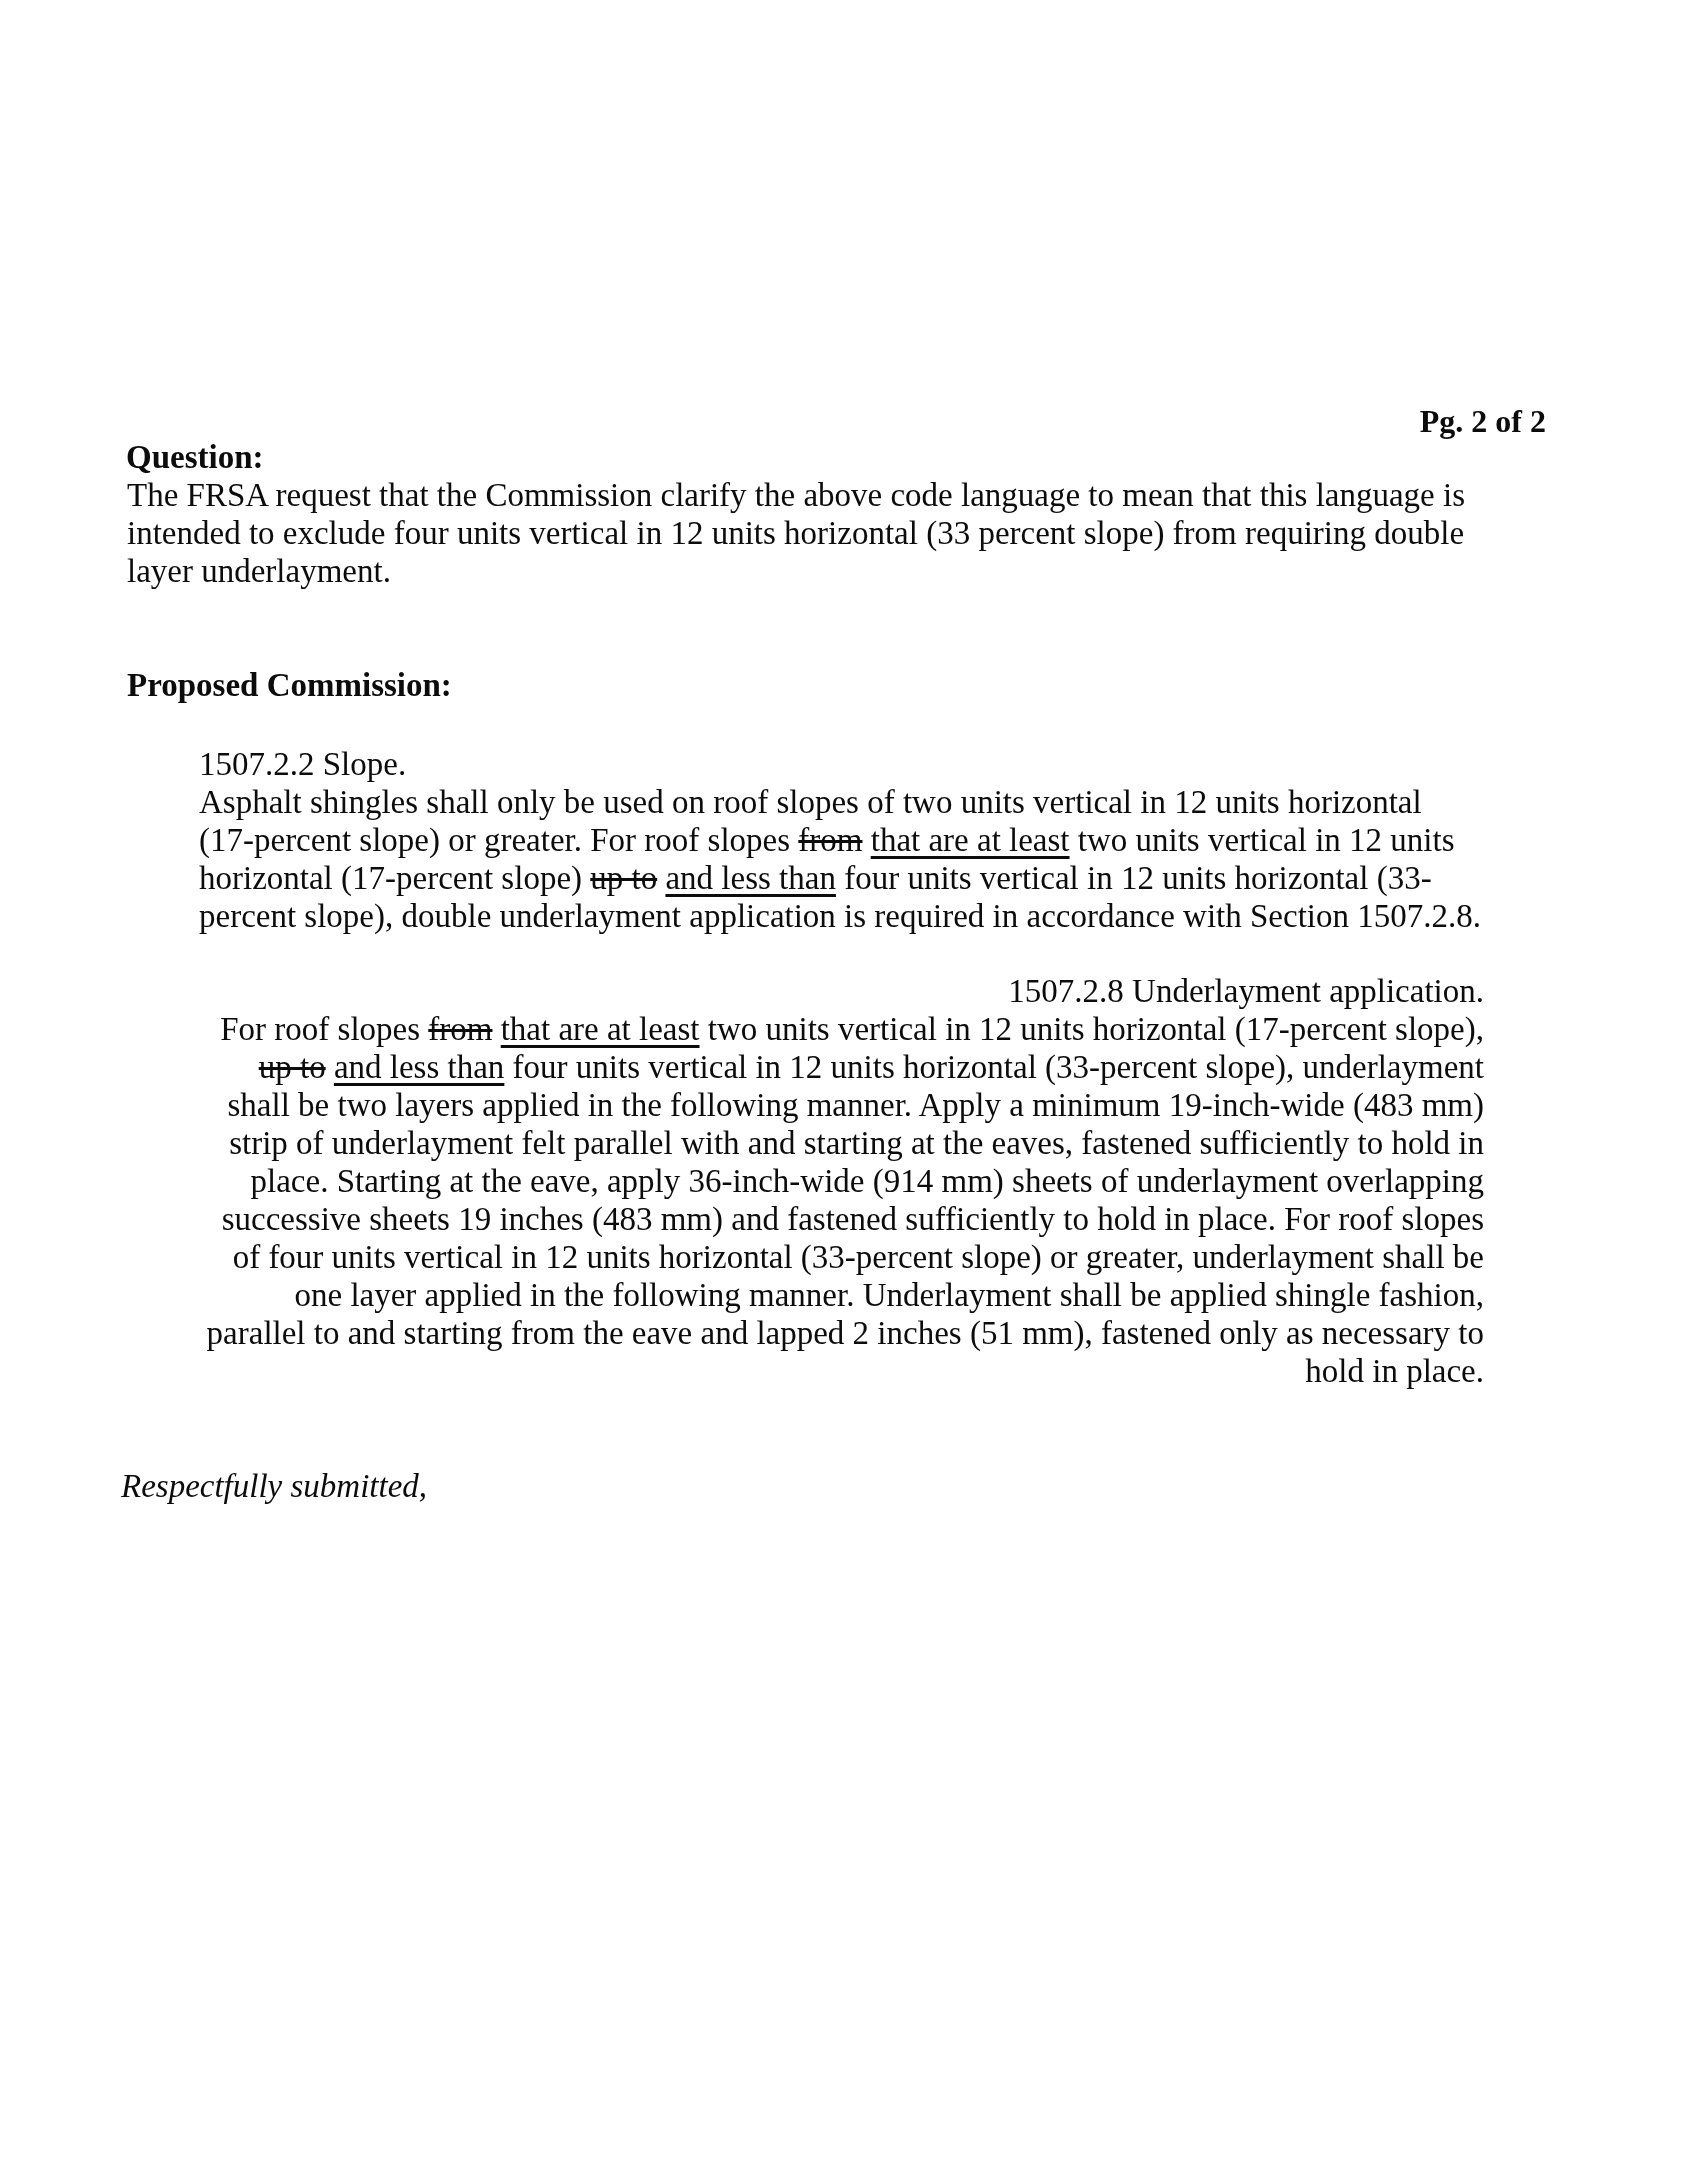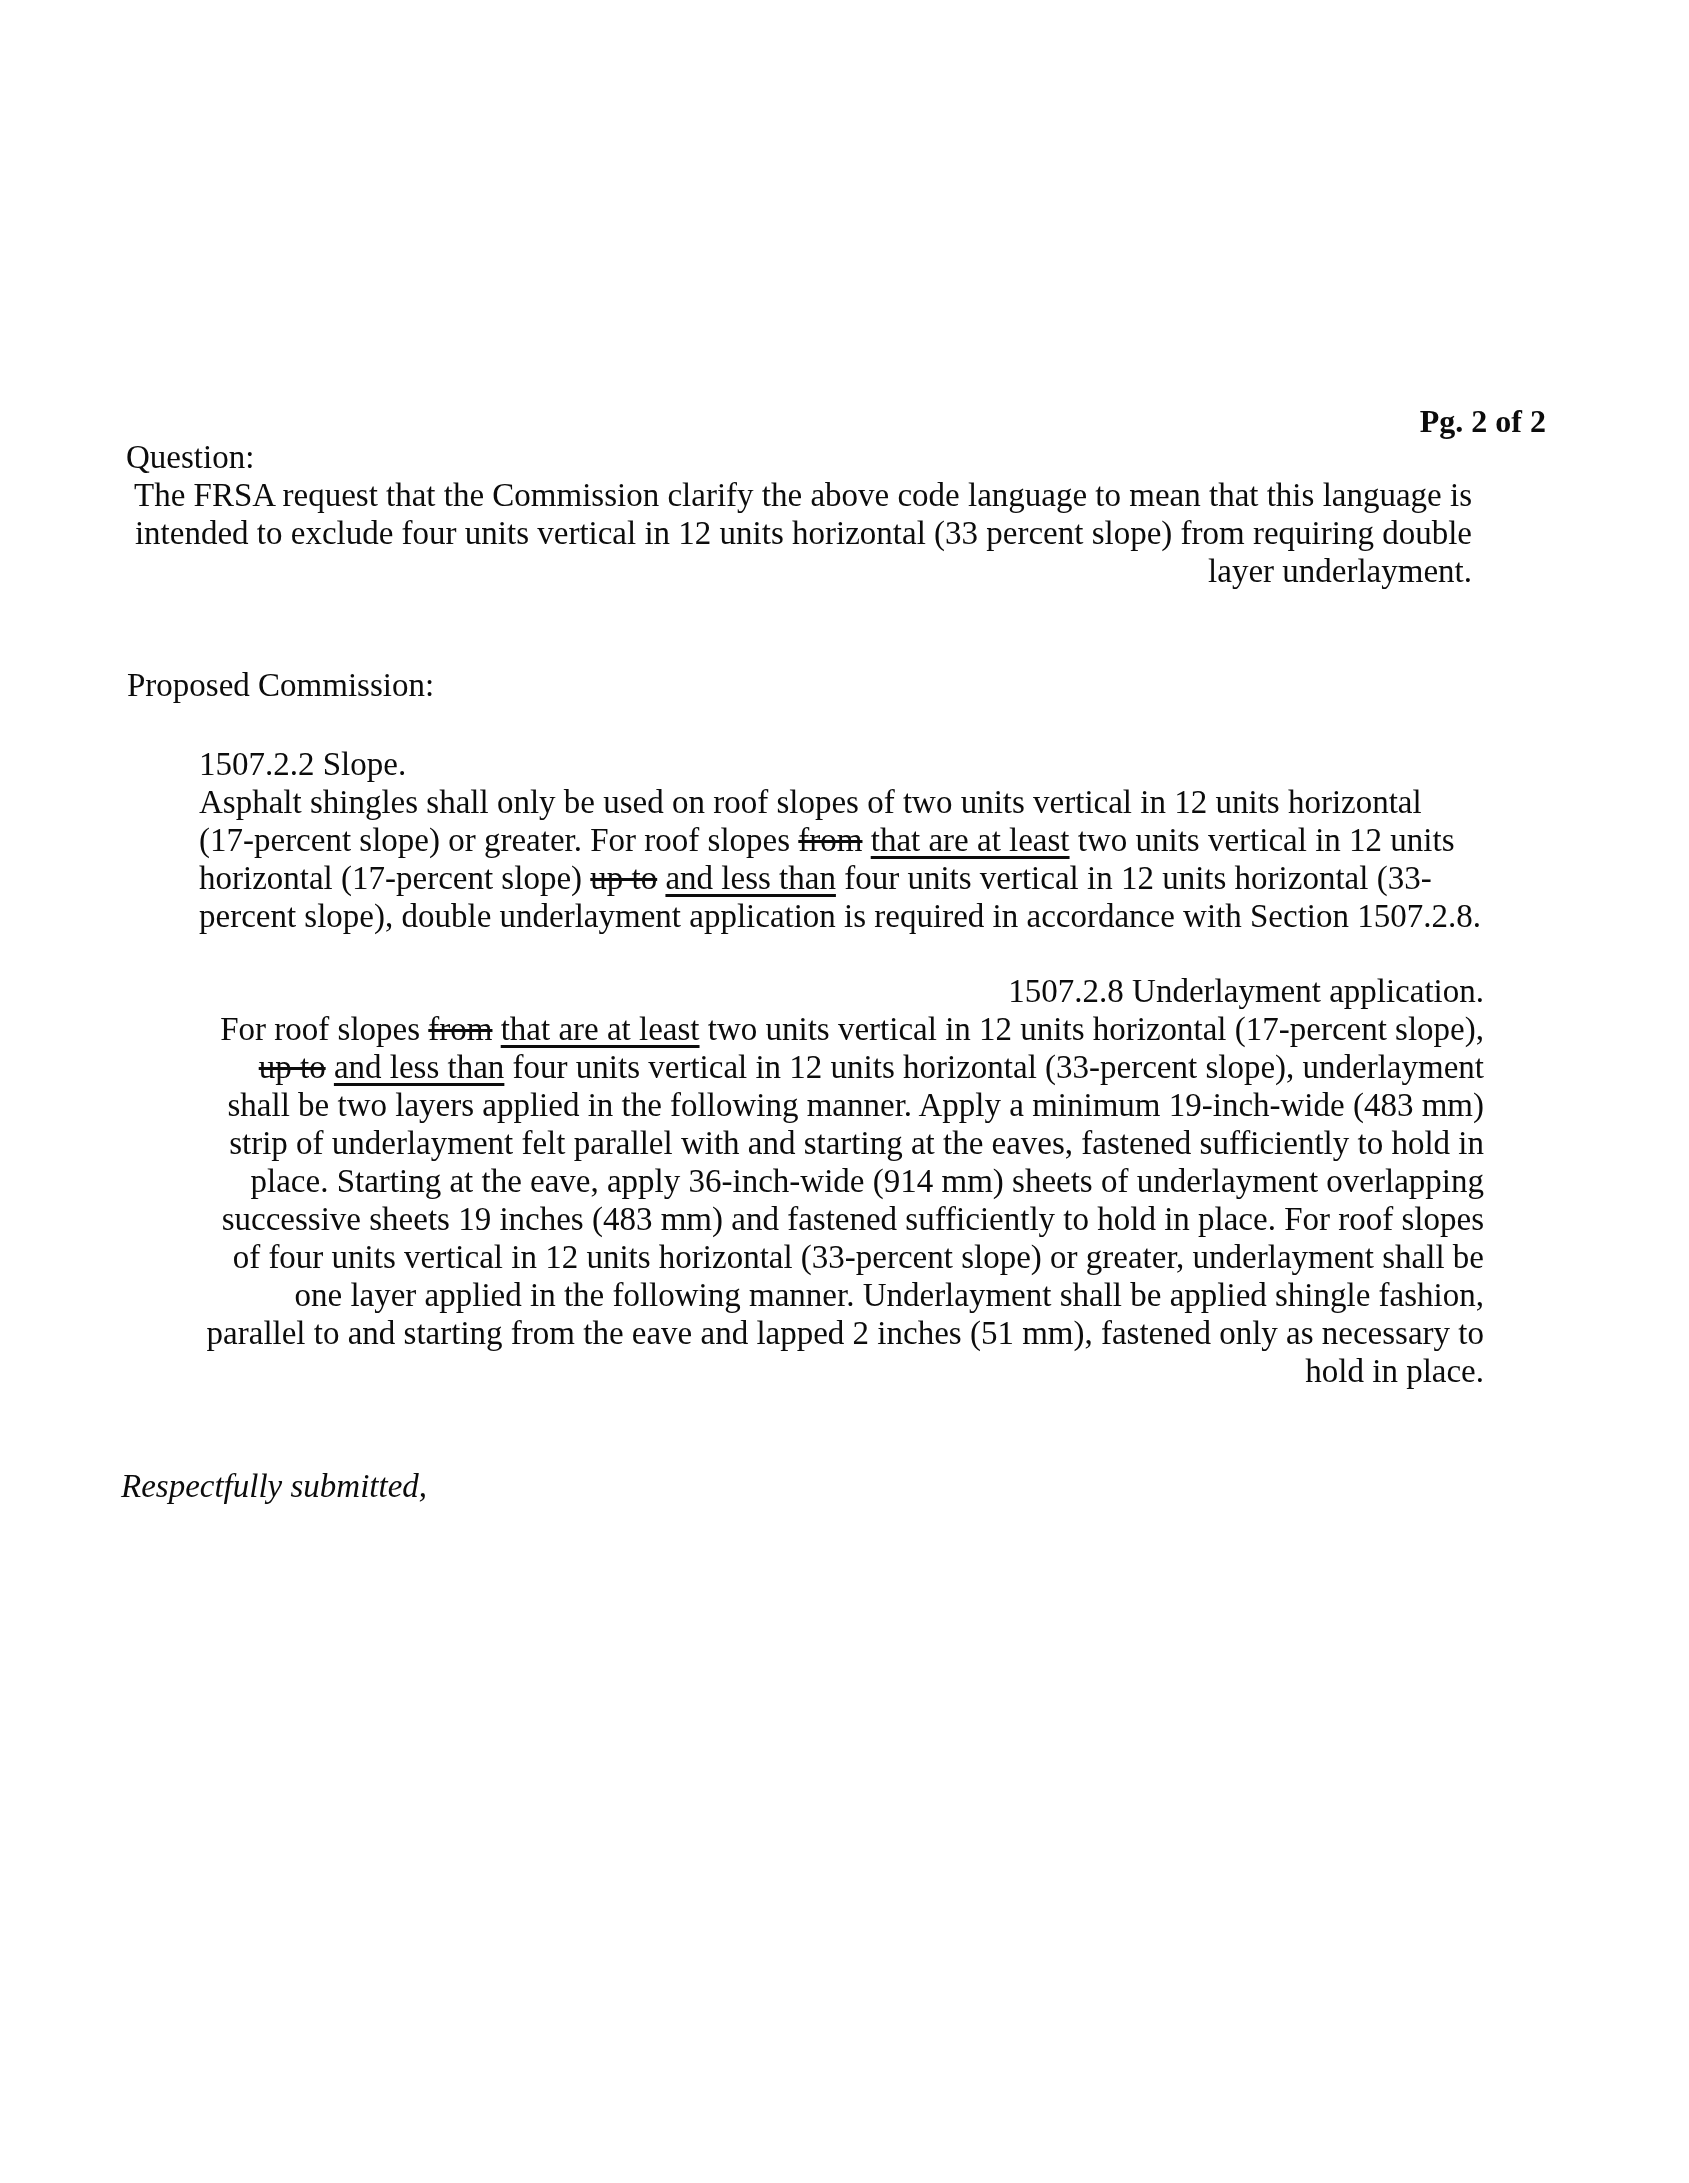--- a/index.html
+++ b/index.html
@@ -15,40 +15,39 @@
     font-family: "Liberation Serif", "DejaVu Serif", serif;
     color: #0c0c0c;
     overflow: hidden;
     margin-top: 44px;
   }
   .txt {
     font-size: 33px;
     line-height: 38px;
     letter-spacing: 0px;
   }
-  .bold { font-weight: 400; }
+  .bold { font-weight: 700; }
 
   .page-number {
     position: absolute;
     top: 358px;
     right: 144px;
     font-size: 32px;
     font-weight: 700;
   }
   .question-heading {
     position: absolute;
     left: 126px;
     top: 394px;
   }
   .question-body {
     position: absolute;
     left: 127px;
     top: 432px;
     width: 1345px;
-    text-align: right;
   }
   .resolution-heading {
     position: absolute;
     left: 127px;
     top: 622px;
   }
   .section {
     position: absolute;
     left: 199px;
     width: 1285px;

